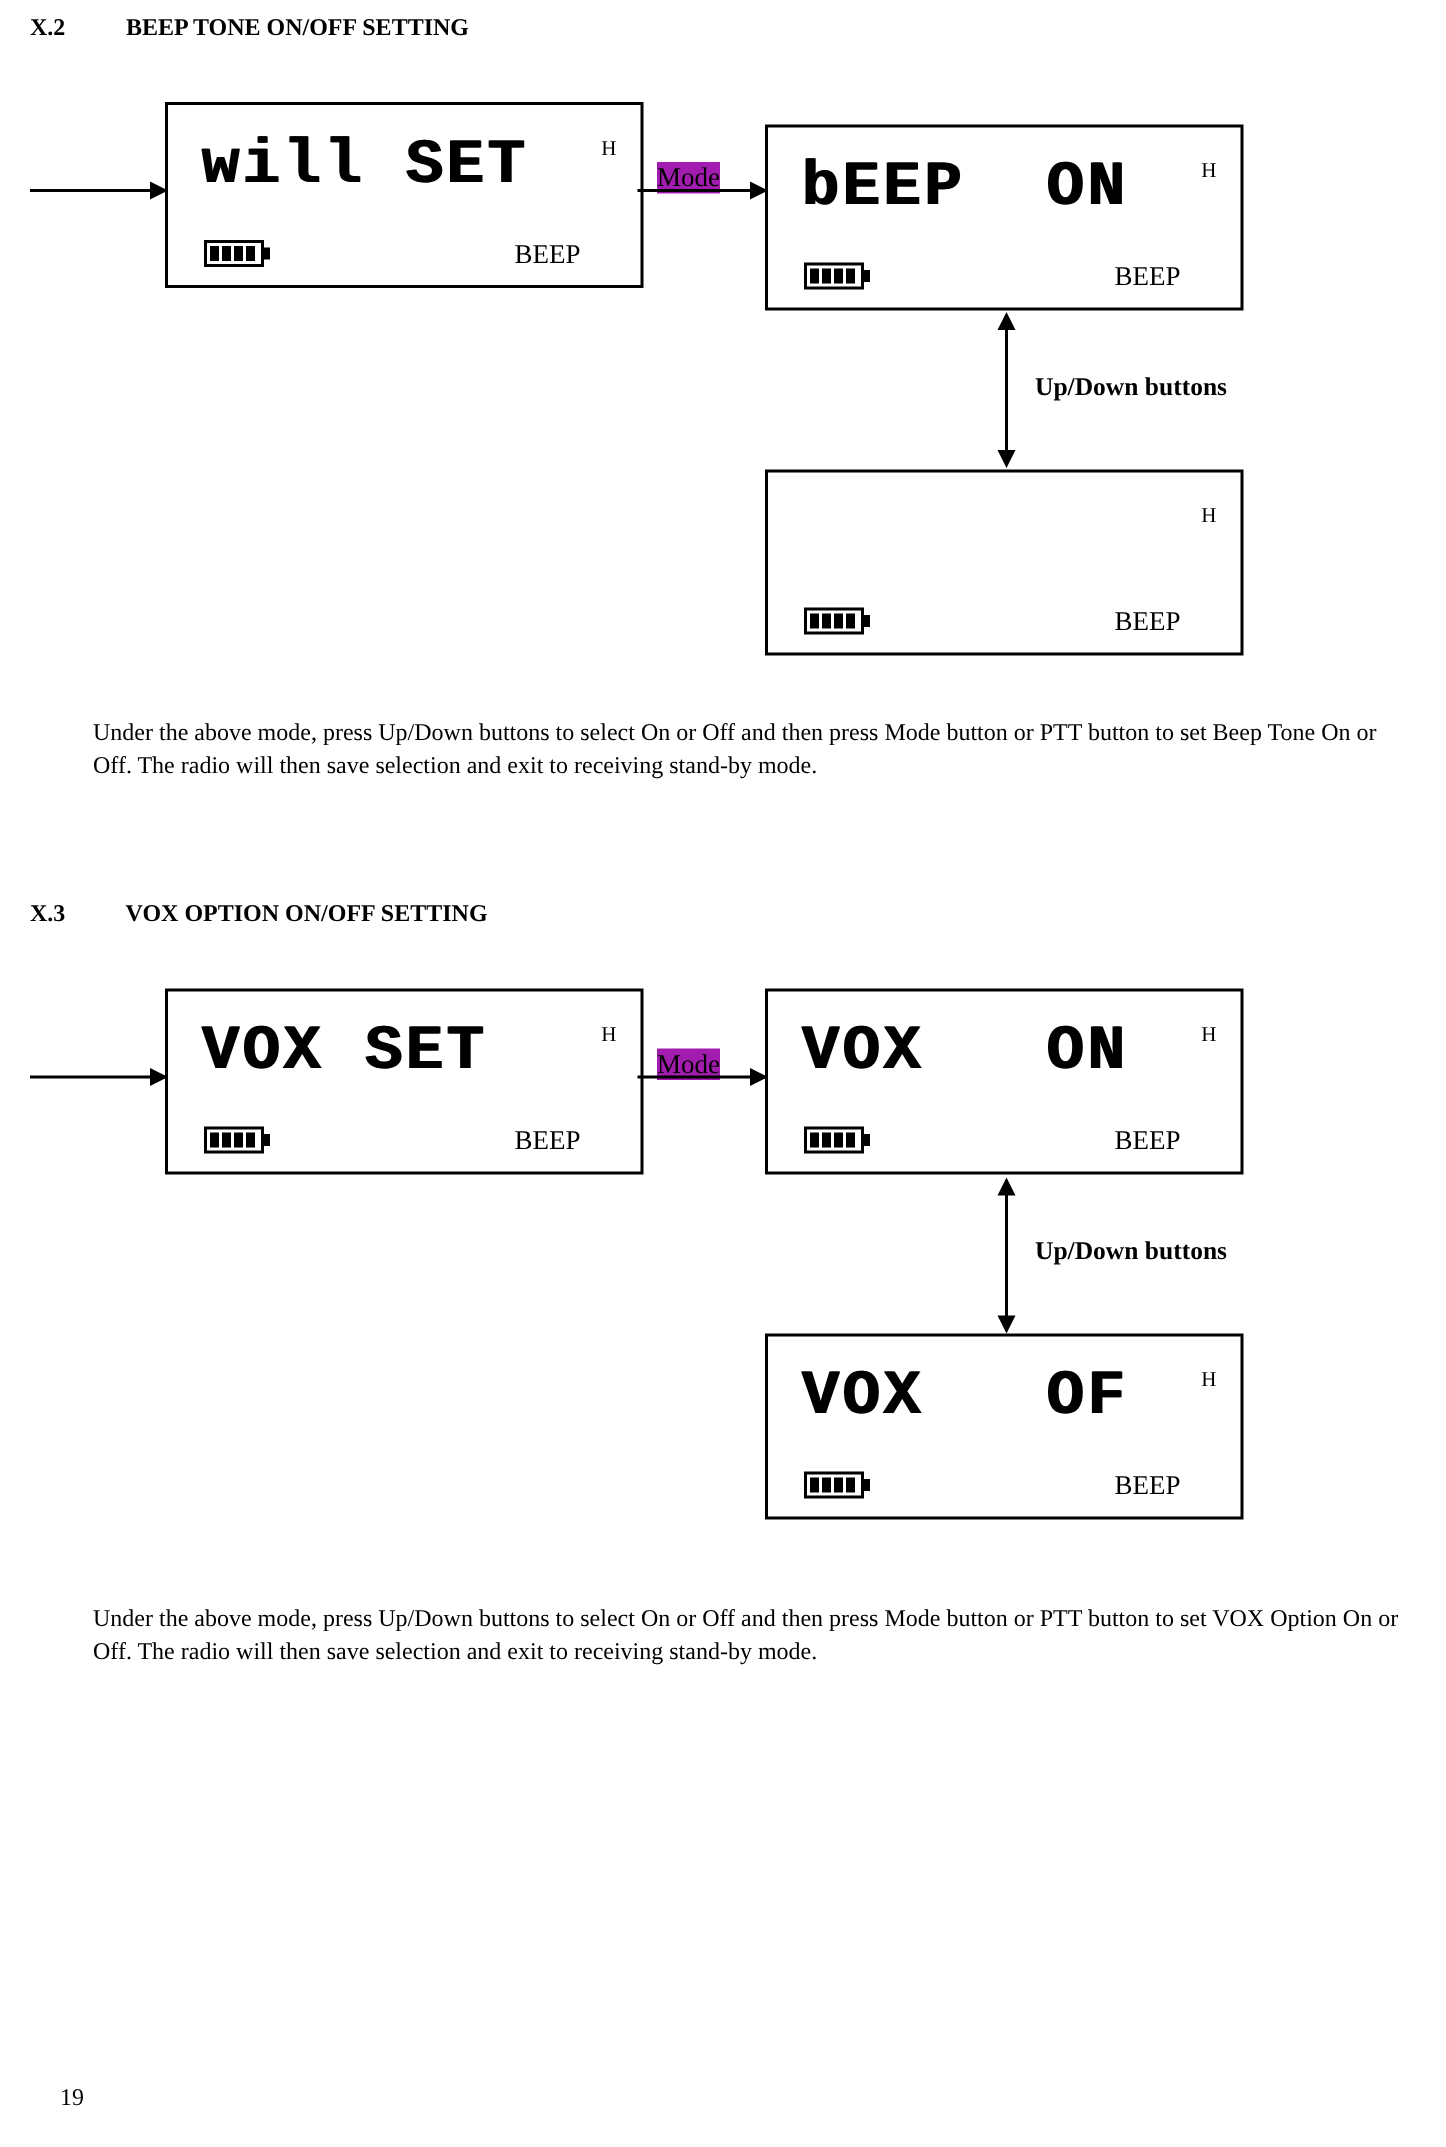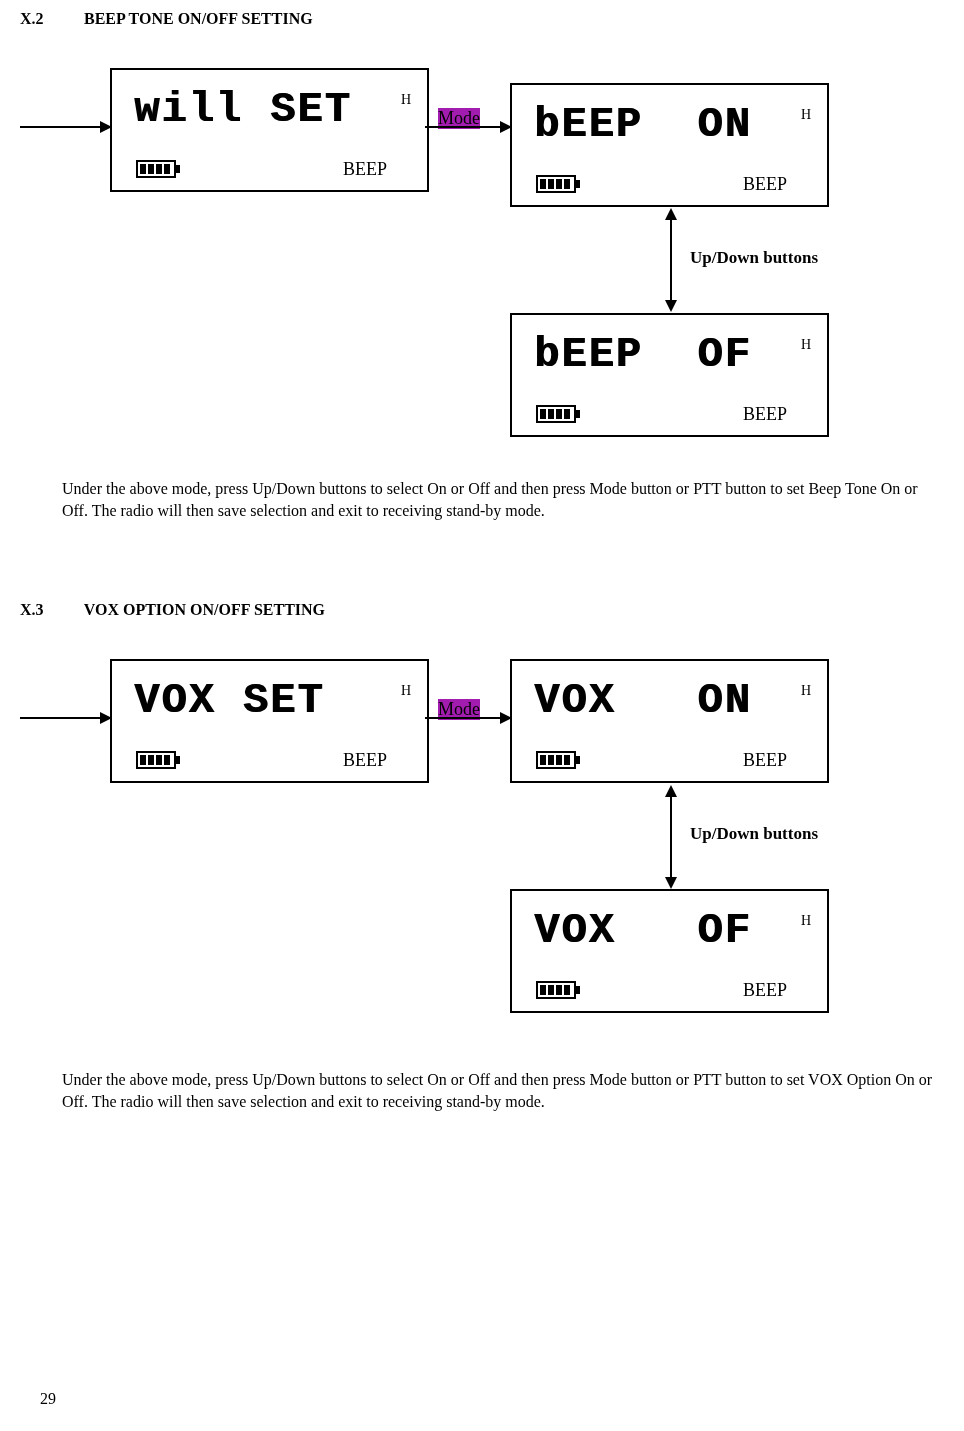--- a/index.html
+++ b/index.html
@@ -207,21 +207,20 @@
           <span class="cell c3"></span>
           <span class="cell c4"></span>
       </div>
       <div class="lcd-beep">BEEP</div>
     </div>
 
     <div class="arrow-updown"></div>
     <div class="updown-label">Up/Down buttons</div>
 
     <div class="lcd-box" style="left:490px; top:245px;">
-      <div class="lcd-main">bEEP  OF</div>
       <div class="lcd-h">H</div>
       <div class="battery">
         <span class="cell c1"></span>
           <span class="cell c2"></span>
           <span class="cell c3"></span>
           <span class="cell c4"></span>
       </div>
       <div class="lcd-beep">BEEP</div>
     </div>
   </div>
@@ -277,15 +276,15 @@
           <span class="cell c2"></span>
           <span class="cell c3"></span>
           <span class="cell c4"></span>
       </div>
       <div class="lcd-beep">BEEP</div>
     </div>
   </div>
 
   <p class="body-text">Under the above mode, press Up/Down buttons to select On or Off and then press Mode button or PTT button to set VOX Option On or Off. The radio will then save selection and exit to receiving stand-by mode.</p>
 
-  <div class="page-num" style="top:1380px;">29</div>
+  <div class="page-num" style="top:1380px;">19</div>
 
 </div>
 
 </body></html>

